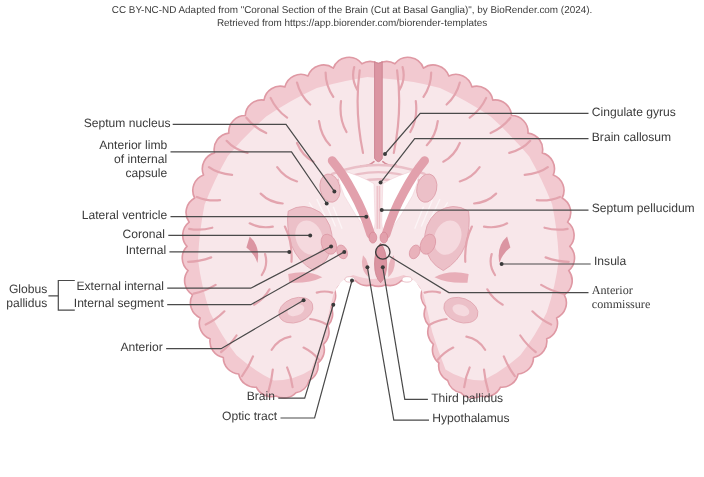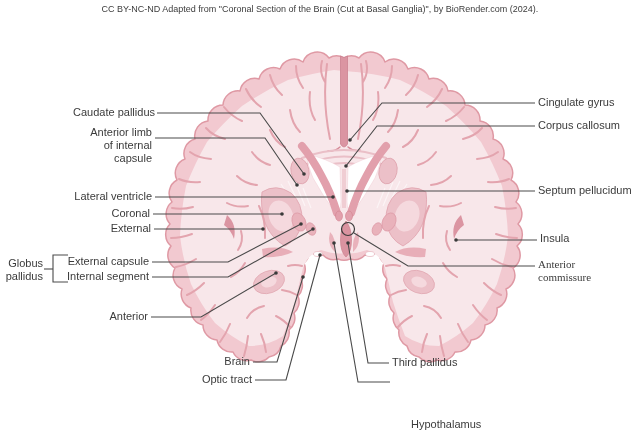--- a/index.html
+++ b/index.html
@@ -15,20 +15,21 @@
   .dot{fill:#3a3a3a;stroke:none;}
   .ring{fill:none;stroke:#3a3a3a;stroke-width:1.2;}
 </style>
 </head>
 <body>
 
 <div class="fig">
 
   <div class="attribution">
     <div>CC BY-NC-ND Adapted from "Coronal Section of the Brain (Cut at Basal Ganglia)", by BioRender.com (2024).</div>
+    <div>Retrieved from https://app.biorender.com/biorender-templates</div>
   </div>
 
   <svg width="640" height="434" viewBox="0 0 640 434">
 
     <path fill="#f2c9d0" stroke="#df99a4" stroke-width="1.5" stroke-linejoin="round" d="M 344,58
          A 15 15 0 0 1 359,58 A 15 15 0 0 1 385,62 A 15 15 0 0 1 408,69 A 15 15 0 0 1 429,79
          A 15 15 0 0 1 448,91 A 15 15 0 0 1 465,105 A 15 15 0 0 1 480,121 A 15 15 0 0 1 493,139
          A 15 15 0 0 1 503,159 A 15 15 0 0 1 511,180 A 15 15 0 0 1 516,202 A 15 15 0 0 1 518,224
          A 15 15 0 0 1 517,246 A 15 15 0 0 1 513,268 A 15 15 0 0 1 506,289 A 15 15 0 0 1 497,308
          A 15 15 0 0 1 485,325 A 15 15 0 0 1 471,340 A 15 15 0 0 1 455,352 A 15 15 0 0 1 437,360
@@ -133,36 +134,36 @@
         <polyline points="535,191 347,191" class="leader"></polyline>
         <circle cx="347" cy="191" r="1.8" class="dot"></circle>
         <polyline points="537,240 456,240" class="leader"></polyline>
         <circle cx="456" cy="240" r="1.8" class="dot"></circle>
         <polyline points="535,266 408,266 354,233" class="leader"></polyline>
         <circle cx="348" cy="229" r="6.5" class="ring"></circle>
       </g>
   </svg>
 
   <div>
-      <div class="label right" style="top: 106px; right: 485px;">Caudate pallidus</div>
+      <div class="label right" style="top: 106px; right: 485px;">Septum nucleus</div>
       <div class="label right" style="top: 126px; right: 488px;">Anterior limb
 of internal
 capsule</div>
       <div class="label right" style="top: 190px; right: 488px;">Lateral ventricle</div>
       <div class="label right" style="top: 207px; right: 490px;">Coronal</div>
-      <div class="label right" style="top: 222px; right: 489px;">External</div>
+      <div class="label right" style="top: 222px; right: 489px;">Internal</div>
       <div class="label right" style="top: 257px; right: 597px;">Globus
 pallidus</div>
-      <div class="label right" style="top: 255px; right: 491px;">External capsule</div>
+      <div class="label right" style="top: 255px; right: 491px;">External internal</div>
       <div class="label right" style="top: 270px; right: 491px; text-align: center;">Internal segment</div>
       <div class="label right" style="top: 310px; right: 492px;">Anterior</div>
       <div class="label right" style="top: 355px; right: 390px;">Brain</div>
       <div class="label right" style="top: 373px; right: 388px;">Optic tract</div>
       <div class="label left" style="top: 356px; left: 392px;">Third pallidus</div>
-      <div class="label left" style="top: 375px; left: 411px; margin-top: 43px;">Hypothalamus</div>
+      <div class="label left" style="top: 375px; left: 393px;">Hypothalamus</div>
       <div class="label left" style="top: 96px; left: 538px;">Cingulate gyrus</div>
-      <div class="label left" style="top: 119px; left: 538px;">Corpus callosum</div>
+      <div class="label left" style="top: 119px; left: 538px;">Brain callosum</div>
       <div class="label left" style="top: 184px; left: 538px;">Septum pellucidum</div>
       <div class="label left" style="top: 232px; left: 540px;">Insula</div>
       <div class="label left" style="top: 258px; left: 538px; font-family: Liberation Serif, serif;">Anterior
 commissure</div>
     </div>
 </div>
 
 </body></html>

